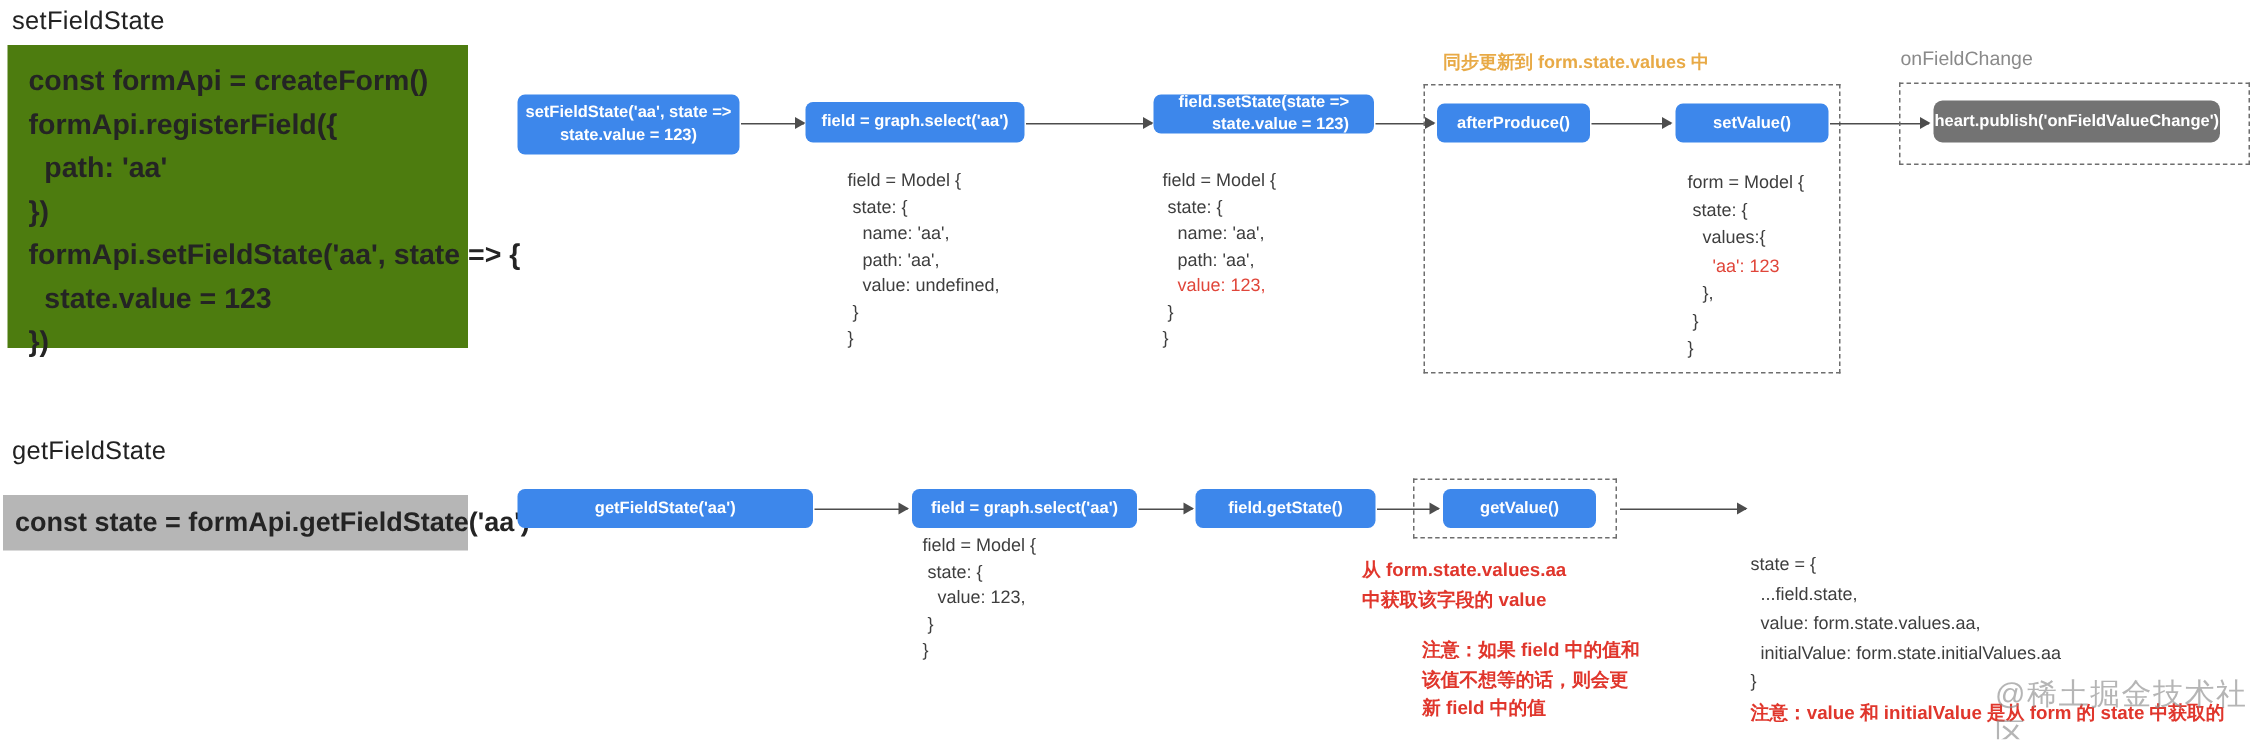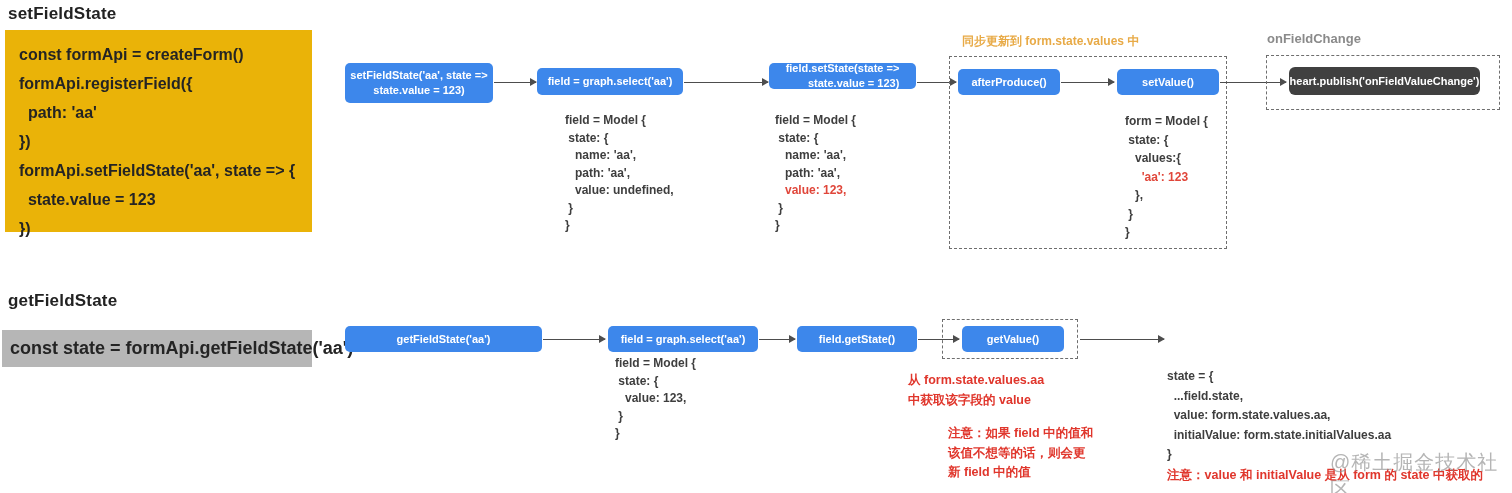--- a/index.html
+++ b/index.html
@@ -1,36 +1,36 @@
 <!DOCTYPE html>
 <html><head>
 <meta charset="utf-8">
 <style>
   html,body{margin:0;padding:0;background:#ffffff;}
   .canvas{
     position:relative;width:1512px;height:493px;overflow:hidden;
     font-family:"Liberation Sans",sans-serif;background:#ffffff;
   }
-  .abs{position:absolute;font-weight:bold;}
+  .abs{position:absolute;}
   .section-title{font-size:17px;color:#222;letter-spacing:.2px;}
   .code-block{
-    background:#eab308;color:#242424;font-weight:600;font-size:16px;
+    background:#4d7c0f;color:#242424;font-weight:600;font-size:19px;
     line-height:29px;padding:10px 14px;white-space:pre;box-sizing:border-box;
   }
   .code-block-single{
     background:#b6b6b6;color:#242424;font-weight:600;font-size:18px;
     line-height:37px;padding:0 8px;white-space:pre;box-sizing:border-box;
   }
   .node{
     background:#3d87eb;color:#fff;border-radius:5px;
     display:flex;align-items:center;justify-content:center;
     font-size:11px;font-weight:600;text-align:center;
     white-space:pre-line;line-height:15px;box-sizing:border-box;
   }
-  .node.green{background:#404040;border-radius:6px;}
+  .node.green{background:#737373;border-radius:6px;}
   .dashed{border:1.5px dashed #6e6e6e;box-sizing:border-box;background:transparent;}
   .arrow{height:0;border-top:1.5px solid #4d4d4d;}
   .arrow:after{
     content:"";position:absolute;right:-1px;top:-5px;width:0;height:0;
     border-left:7px solid #4d4d4d;border-top:4px solid transparent;border-bottom:4px solid transparent;
   }
   .model-text .line{font-size:12px;line-height:17.5px;color:#3e3e3e;white-space:pre;}
   .model-text.lh-lg .line{line-height:18.5px;}
   .line.red{color:#e0463a;}
   .pre-text{font-size:12px;line-height:17.5px;color:#3e3e3e;white-space:pre;}

